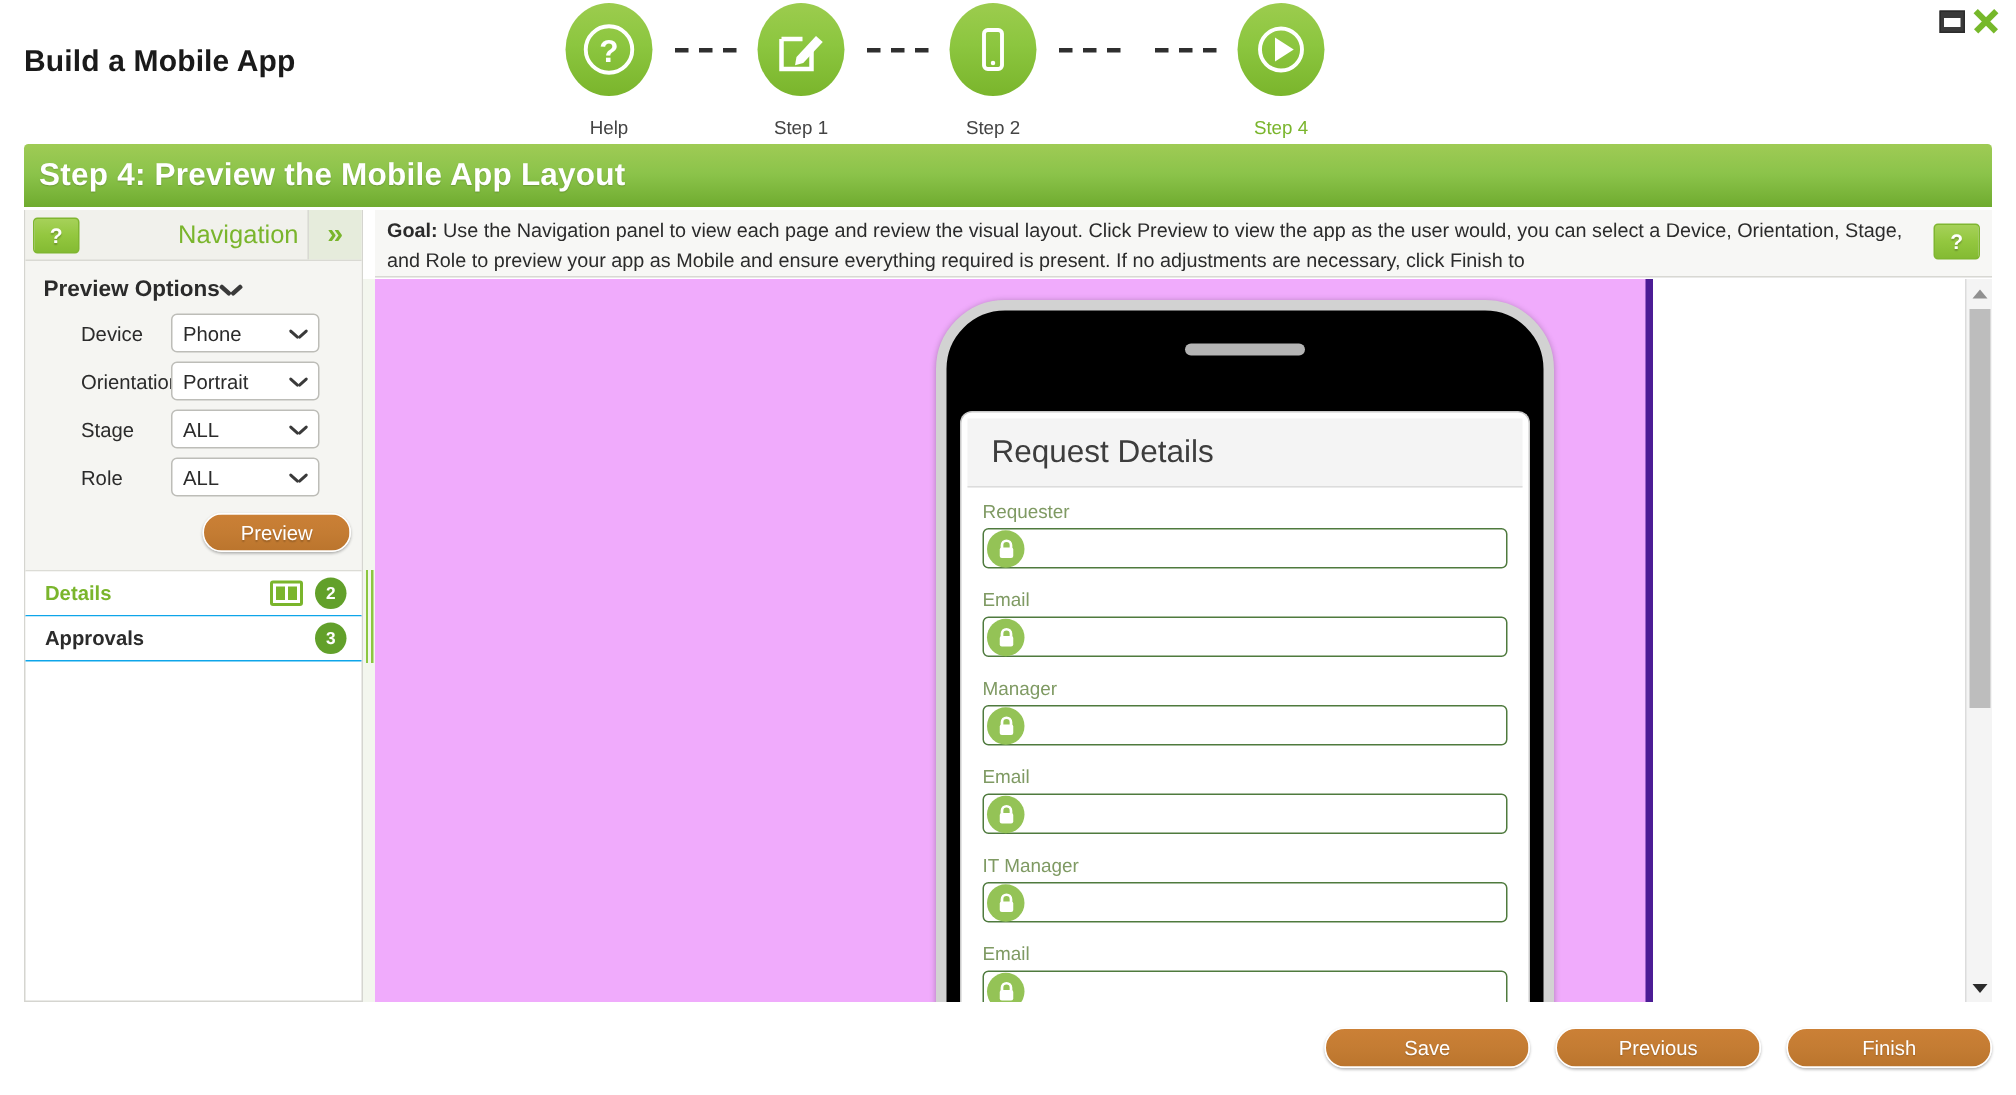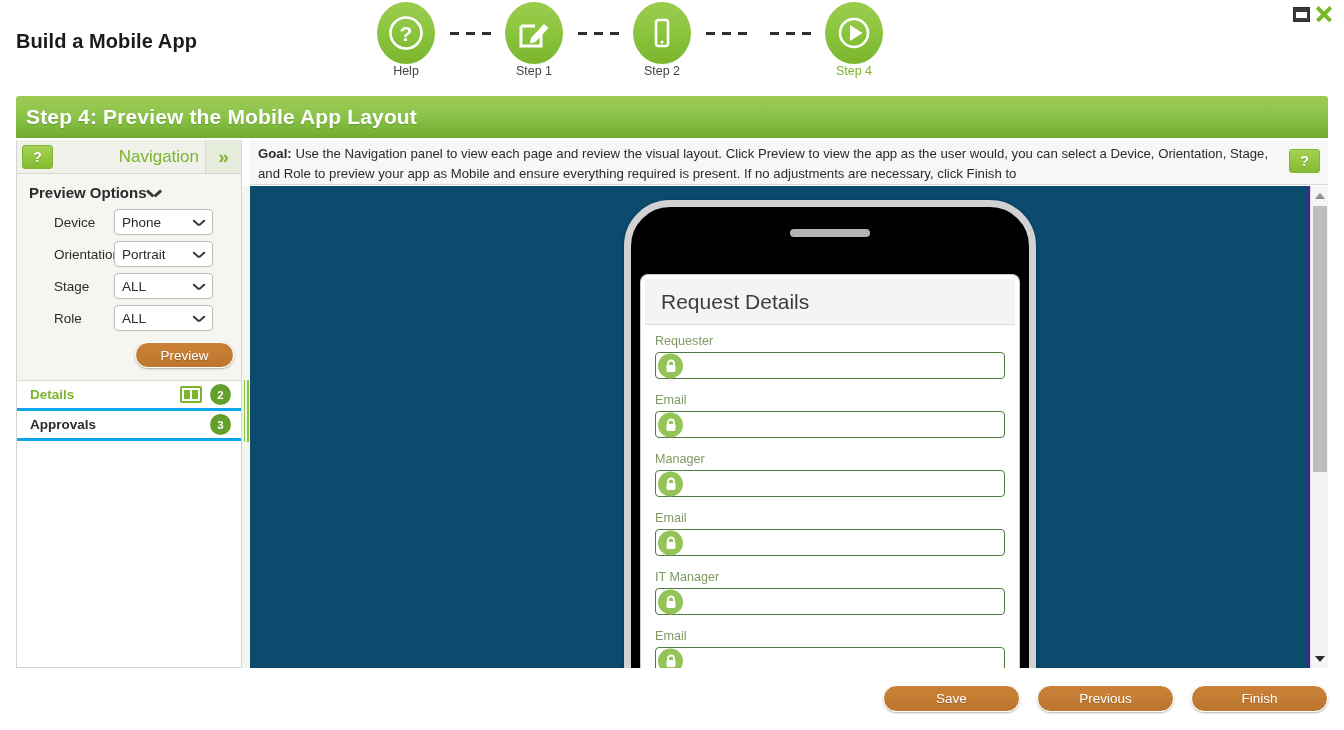--- a/index.html
+++ b/index.html
@@ -67,21 +67,21 @@
     cursor: pointer;
   }
   .step-badge {
     width: 58px; height: 62px;
     border-radius: 50%;
     background: linear-gradient(to bottom, #9ccc4e 0%, #8cc63f 45%, #7ab52c 100%);
     display: flex; align-items: center; justify-content: center;
     box-shadow: 0 0 0 0 rgba(0,0,0,0);
   }
   .step-label {
-    margin-top: 0;
+    margin-top: 14px;
     font-size: 12.5px;
     color: #444;
   }
   .step.current .step-label { color: #7ab52c; }
   .step-dash {
     width: 64px; height: 62px;
     display: flex; align-items: center; justify-content: center;
     gap: 7px;
   }
   .step-dash i {
@@ -238,21 +238,21 @@
     cursor: pointer;
     box-shadow: 0 1px 2px rgba(0,0,0,.3);
     text-shadow: 0 1px 1px rgba(0,0,0,.2);
   }
   #preview-btn { width: 99px; height: 26px; }
 
   .page-row {
     height: 30px;
     display: flex; align-items: center;
     padding: 0 10px 0 13px;
-    border-bottom: 3px solid #0ea5e9;
+    border-bottom: 1px solid #0ea5e9;
     background: #ffffff;
     cursor: pointer;
   }
   .page-row-label {
     flex: 1; font-size: 13.5px; font-weight: bold; color: #2b2b2b;
   }
   .page-row.active .page-row-label { color: #7ab52c; font-weight: bold; }
   .layout-icon {
     width: 22px; height: 17px;
     border: 2px solid #7ab52c;
@@ -281,24 +281,24 @@
     width: 5px; height: 62px;
     background:
       linear-gradient(to right, #8cc63f 0 1.5px, transparent 1.5px 3.5px, #8cc63f 3.5px 5px);
     cursor: col-resize;
   }
 
   
   #preview-canvas {
     position: absolute;
     left: 250px; top: 186px;
-    width: 1060px; height: 482px;
-    background: #0c4a6e;
+    width: 852px; height: 482px;
+    background: #f0abfc;
     overflow: hidden;
-    border-right: 3px solid #4c1d95;
+    border-right: 5px solid #4c1d95;
   }
 
   
   #phone {
     position: absolute;
     left: 374px; top: 14px;
     width: 412px; height: 560px;
     background: #000000;
     border: 7px solid #d2d2d2;
     border-radius: 46px 46px 30px 30px;

